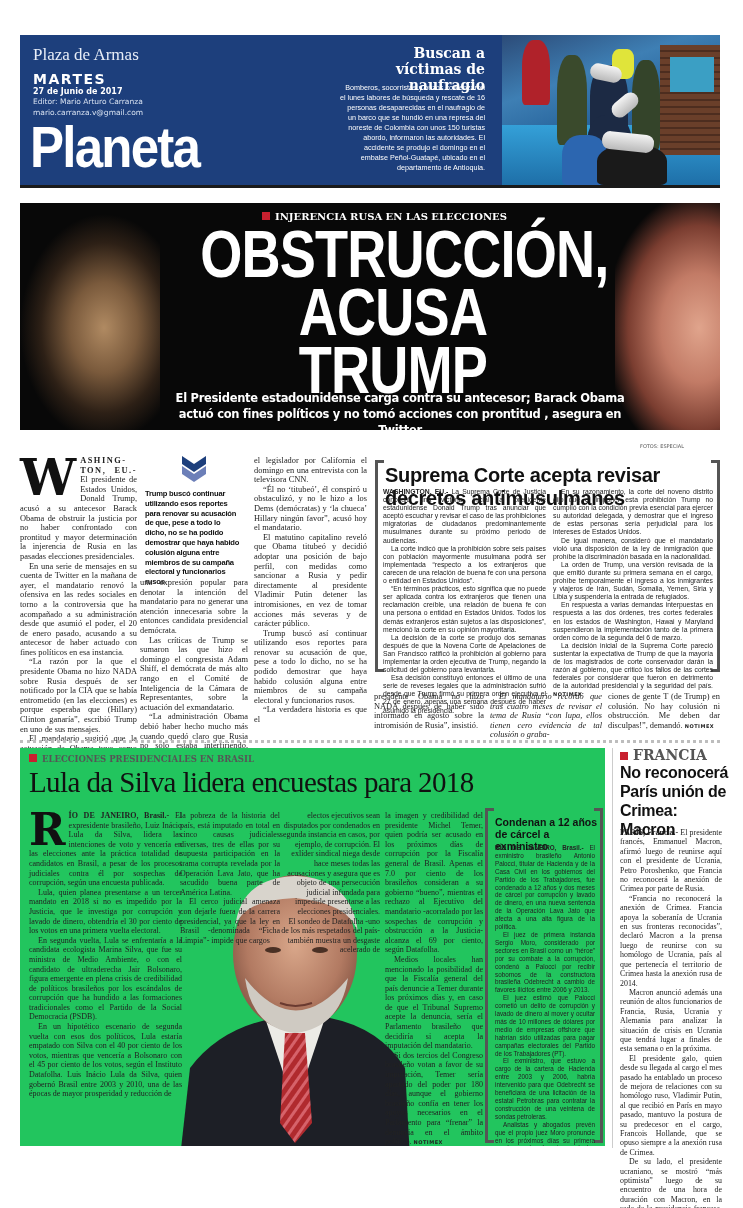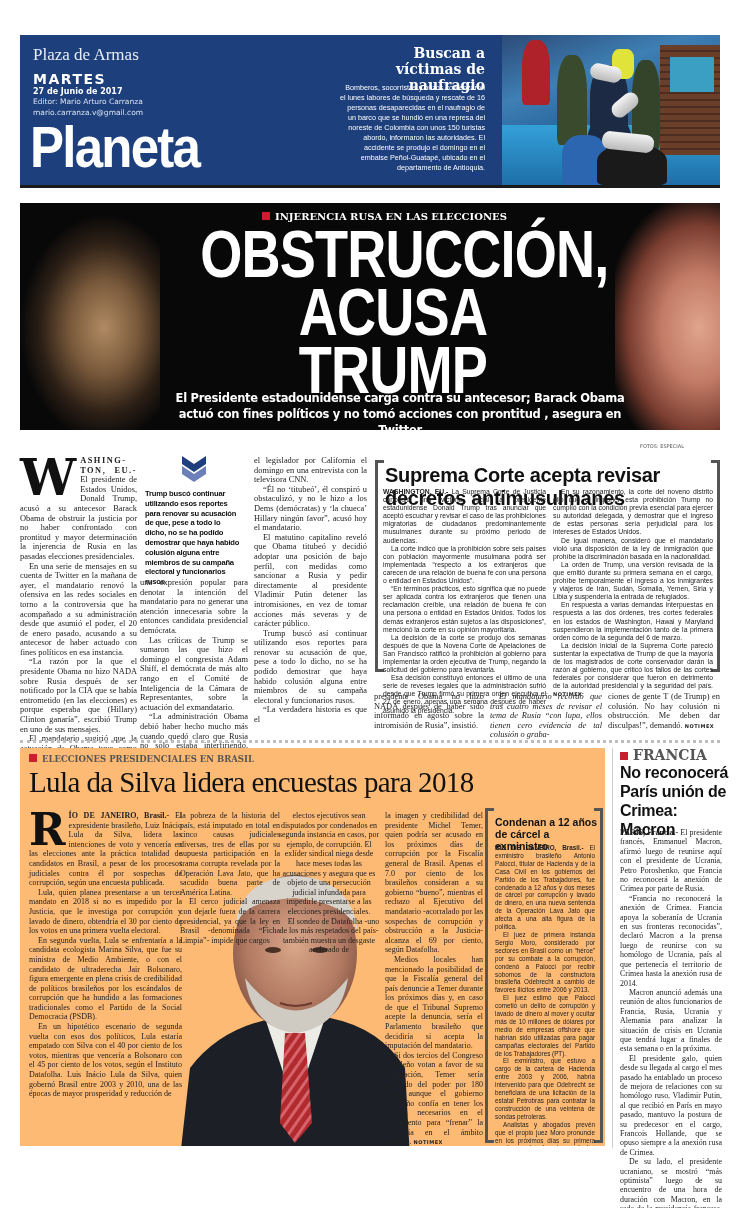--- a/index.html
+++ b/index.html
@@ -54,21 +54,21 @@
   .bracket.l { left: 0; top: 0; bottom: 0; border-right: none; }
   .bracket.r { right: 0; top: 0; bottom: 0; border-left: none; }
   .sc-title { position: absolute; left: 10px; top: 4px; width: 330px; font-family: "Liberation Sans", sans-serif; font-weight: bold; font-size: 20px; color: #111; letter-spacing: -0.3px; }
   .sc-col { position: absolute; font-family: "Liberation Sans", sans-serif; font-size: 6.8px; line-height: 8.1px; color: #222; text-align: justify; }
   .sc-col p { text-indent: 8px; }
   .sc-col p.first { text-indent: 0; }
 
   .dotted-rule { position: absolute; left: 20px; width: 700px; height: 0; border-top: 3px dotted #bdbdbd; }
 
   
-  .lula { position: absolute; left: 20px; top: 748px; width: 585px; height: 398px; background: #fdba74; overflow: hidden; padding-left: 8px; }
+  .lula { position: absolute; left: 20px; top: 748px; width: 585px; height: 398px; background: #22c55e; overflow: hidden; padding-left: 8px; }
   .kicker-lula { position: absolute; left: 9px; top: 6px; font-family: "DejaVu Serif", serif; font-weight: bold; font-size: 8.5px; color: #555; }
   .lula-headline { position: absolute; left: 9px; top: 18px; font-family: "Liberation Serif", serif; font-size: 29px; color: #111; letter-spacing: -0.6px; white-space: nowrap; }
   .lula-photo { position: absolute; left: 160px; top: 120px; width: 230px; height: 290px; }
   .lula-col { position: absolute; font-family: "Liberation Serif", serif; font-size: 8px; line-height: 9.6px; color: #222; text-align: justify; }
   .lula-col p { text-indent: 9px; }
   .lula-col p.first { text-indent: 0; }
   .dropcap-r { float: left; font-family: "DejaVu Serif", serif; font-weight: bold; font-size: 44px; line-height: 36px; margin: 1px 3px 0 0; color: #111; }
 
   .palocci { position: absolute; left: 465px; top: 60px; width: 118px; height: 335px; }
   .palocci .bracket { border-color: #555; }
@@ -227,21 +227,21 @@
     <span class="dropcap-r">R</span>
     <p class="first"><b>ÍO DE JANEIRO, Brasil.-</b> <span>El expresidente brasileño, Luiz Inácio Lula da Silva, lidera las intenciones de voto y vencería en las elecciones ante la práctica totalidad de candidatos en Brasil, a pesar de los procesos judiciales contra él por sospechas de corrupción, según una encuesta publicada.</span></p>
     <p>Lula, quien planea presentarse a un tercer mandato en 2018 si no es impedido por la Justicia, que le investiga por corrupción y lavado de dinero, obtendría el 30 por ciento de los votos en una primera vuelta electoral.</p>
     <p>En segunda vuelta, Lula se enfrentaría a la candidata ecologista Marina Silva, que fue su ministra de Medio Ambiente, o con el candidato de ultraderecha Jair Bolsonaro, figura emergente en plena crisis de credibilidad de políticos brasileños por los escándalos de corrupción que ha hundido a las formaciones tradicionales como el Partido de la Social Democracia (PSDB).</p>
     <p>En un hipotético escenario de segunda vuelta con esos dos políticos, Lula estaría empatado con Silva con el 40 por ciento de los votos, mientras que vencería a Bolsonaro con el 45 por ciento de los votos, según el Instituto Datafolha. Luis Inácio Lula da Silva, quien gobernó Brasil entre 2003 y 2010, una de las épocas de mayor prosperidad y reducción de</p>
   </div>
   <div class="lula-col" style="left:160px;top:63px;width:100px;">
     <p class="first">la pobreza de la historia del país, está imputado en total en cinco causas judiciales diversas, tres de ellas por su supuesta participación en la trama corrupta revelada por la Operación Lava Jato, que ha sacudido buena parte de América Latina.</p>
     <p>El cerco judicial amenaza con dejarle fuera de la carrera presidencial, ya que la ley en Brasil -denominada “Ficha Limpia”- impide que cargos</p>
   </div>
-  <div class="lula-col" style="left:258px;top:63px;width:102px;text-align:center;">
+  <div class="lula-col" style="left:258px;top:63px;width:102px;text-align:right;">
     <p class="first">electos ejecutivos sean disputados por condenados en segunda instancia en casos, por ejemplo, de corrupción. El exlíder sindical niega desde hace meses todas las acusaciones y asegura que es objeto de una persecución judicial infundada para impedirle presentarse a las elecciones presidenciales.</p>
     <p>El sondeo de Datafolha -uno de los más respetados del país- también muestra un desgaste acelerado de</p>
   </div>
   <div class="lula-col" style="left:365px;top:63px;width:98px;">
     <p class="first">la imagen y credibilidad del presidente Michel Temer, quien podría ser acusado en los próximos días de corrupción por la Fiscalía general de Brasil. Apenas el 7.0 por ciento de los brasileños consideran a su gobierno “bueno”, mientras el rechazo al Ejecutivo del mandatario -acorralado por las sospechas de corrupción y obstrucción a la Justicia- alcanza el 69 por ciento, según Datafolha.</p>
     <p>Medios locales han mencionado la posibilidad de que la Fiscalía general del país denuncie a Temer durante los próximos días y, en caso de que el Tribunal Supremo acepte la denuncia, sería el Parlamento brasileño que decidiría si acepta la imputación del mandatario.</p>
     <p><span>Si dos tercios del Congreso brasileño votan a favor de su imputación, Temer sería apartado del poder por 180 días, aunque el gobierno brasileño confía en tener los apoyos necesarios en el Parlamento para “frenar” la denuncia en el ámbito político.</span> <span class="agency">NOTIMEX</span></p>
   </div>
 
   <div class="palocci">

